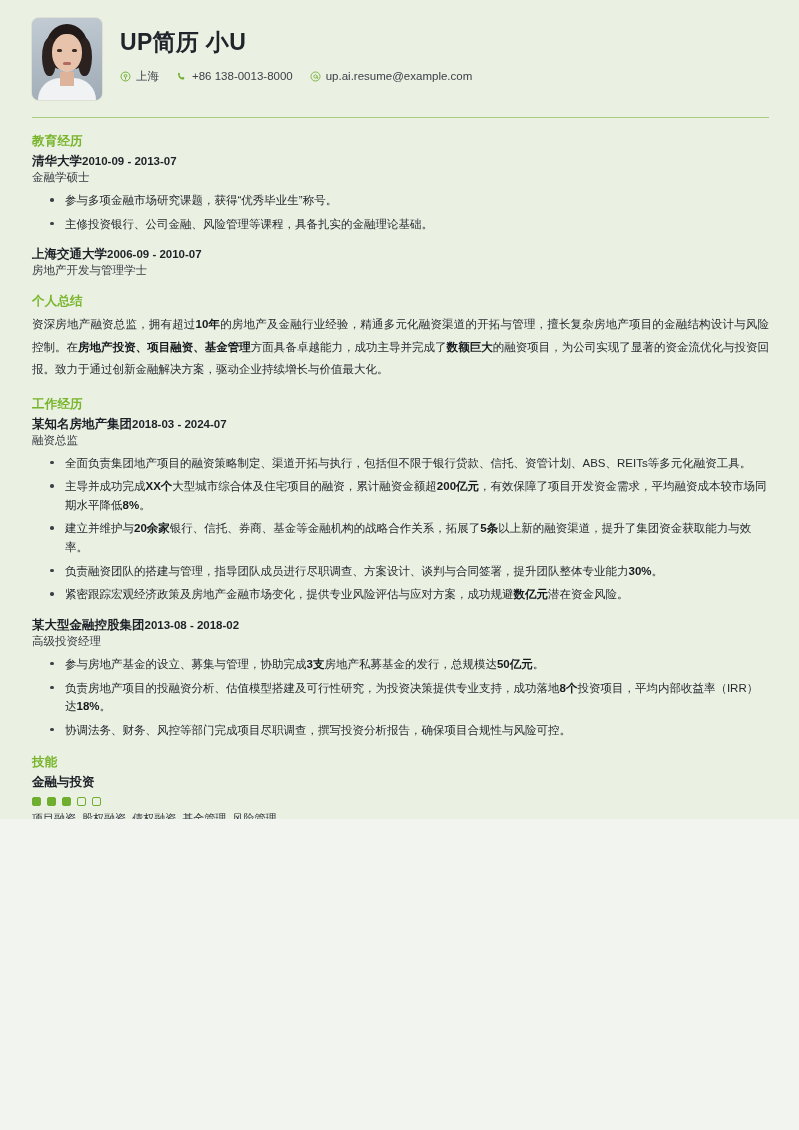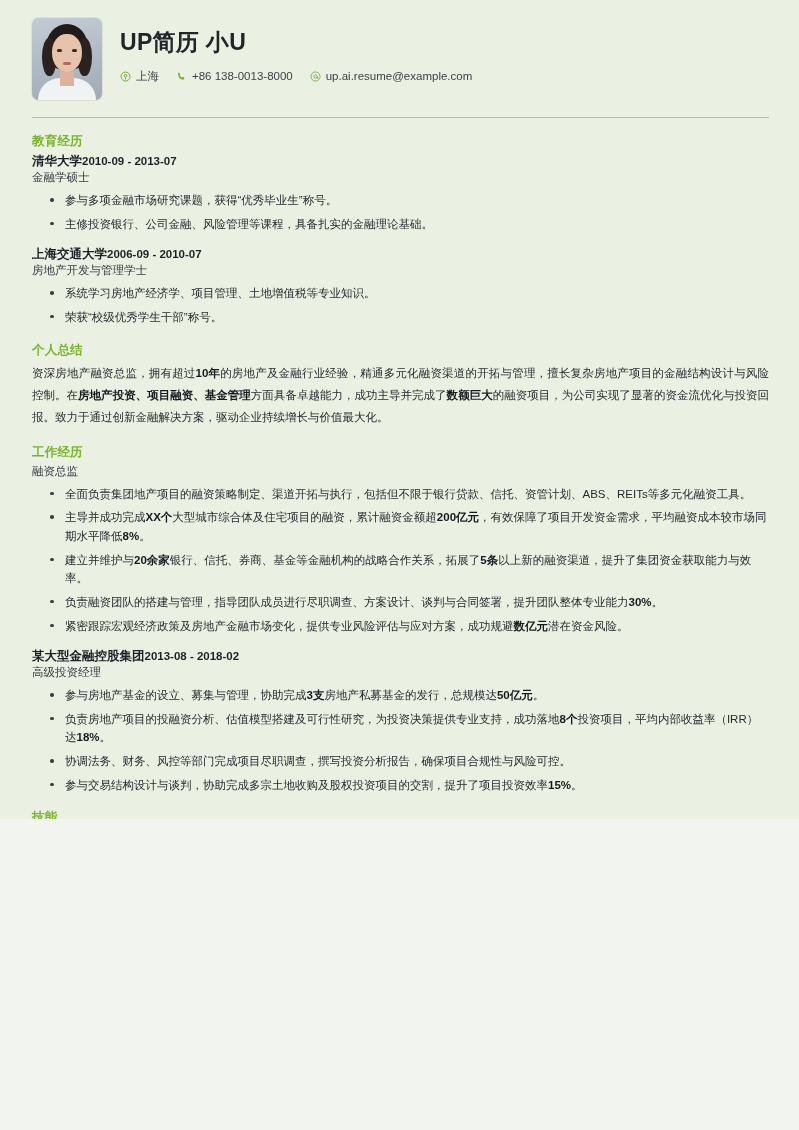--- a/index.html
+++ b/index.html
@@ -227,37 +227,37 @@
         </div>
         <div class="entry">
           <div class="row">
             <div class="org">上海交通大学</div>
             <div class="date">2006-09 - 2010-07</div>
           </div>
           <div class="row">
             <div class="role">房地产开发与管理</div>
             <div class="sub">学士</div>
           </div>
-          <ul class="bullets">
-            <li>系统学习房地产经济学、项目管理、土地增值税等专业知识。</li>
-            <li>荣获“校级优秀学生干部”称号。</li>
-          </ul>
         </div>
       </div>
   </div>
 
   <div class="section">
     <div class="sec-title">个人总结</div>
     <p class="summary" id="summary-text"><span>资深房地产融资总监，拥有超过</span><b>10年</b><span>的房地产及金融行业经验，精通多元化融资渠道的开拓与管理，擅长复杂房地产项目的金融结构设计与风险控制。在</span><b>房地产投资、项目融资、基金管理</b><span>方面具备卓越能力，成功主导并完成了</span><b>数额巨大</b><span>的融资项目，为公司实现了显著的资金流优化与投资回报。致力于通过创新金融解决方案，驱动企业持续增长与价值最大化。</span></p>
   </div>
 
   <div class="section">
     <div class="sec-title">工作经历</div>
     <div id="work-entries">
         <div class="entry">
+          <div class="row">
+            <div class="org">某知名房地产集团</div>
+            <div class="date">2018-03 - 2024-07</div>
+          </div>
           <div class="row">
             <div class="role">融资总监</div>
           </div>
           <ul class="bullets">
             <li><span>全面负责集团地产项目的融资策略制定、渠道开拓与执行，包括但不限于银行贷款、信托、资管计划、ABS、REITs等多元化融资工具。</span></li>
             <li><span>主导并成功完成</span><b>XX个</b><span>大型城市综合体及住宅项目的融资，累计融资金额超</span><b>200亿元</b><span>，有效保障了项目开发资金需求，平均融资成本较市场同期水平降低</span><b>8%</b><span>。</span></li>
             <li><span>建立并维护与</span><b>20余家</b><span>银行、信托、券商、基金等金融机构的战略合作关系，拓展了</span><b>5条</b><span>以上新的融资渠道，提升了集团资金获取能力与效率。</span></li>
             <li><span>负责融资团队的搭建与管理，指导团队成员进行尽职调查、方案设计、谈判与合同签署，提升团队整体专业能力</span><b>30%</b><span>。</span></li>
             <li><span>紧密跟踪宏观经济政策及房地产金融市场变化，提供专业风险评估与应对方案，成功规避</span><b>数亿元</b><span>潜在资金风险。</span></li>
           </ul>
@@ -267,21 +267,20 @@
             <div class="org">某大型金融控股集团</div>
             <div class="date">2013-08 - 2018-02</div>
           </div>
           <div class="row">
             <div class="role">高级投资经理</div>
           </div>
           <ul class="bullets">
             <li><span>参与房地产基金的设立、募集与管理，协助完成</span><b>3支</b><span>房地产私募基金的发行，总规模达</span><b>50亿元</b><span>。</span></li>
             <li><span>负责房地产项目的投融资分析、估值模型搭建及可行性研究，为投资决策提供专业支持，成功落地</span><b>8个</b><span>投资项目，平均内部收益率（IRR）达</span><b>18%</b><span>。</span></li>
             <li><span>协调法务、财务、风控等部门完成项目尽职调查，撰写投资分析报告，确保项目合规性与风险可控。</span></li>
-            <li><span>参与交易结构设计与谈判，协助完成多宗土地收购及股权投资项目的交割，提升了项目投资效率</span><b>15%</b><span>。</span></li>
           </ul>
         </div>
       </div>
   </div>
 
   <div class="section">
     <div class="sec-title">技能</div>
     <div id="skill-items">
         <div class="skill">
           <div class="skill-name">金融与投资</div>

